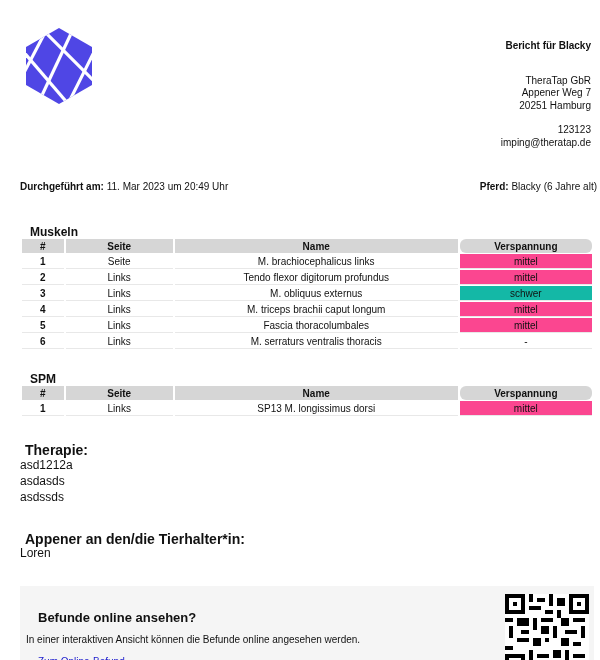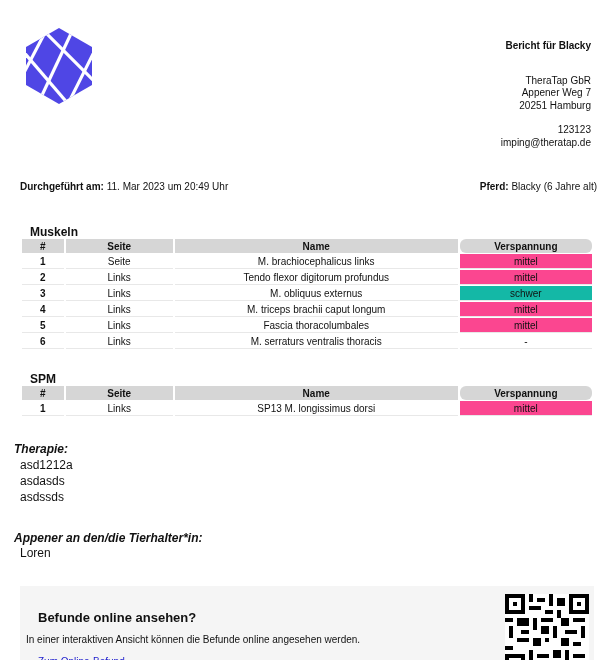--- a/index.html
+++ b/index.html
@@ -16,21 +16,21 @@
     h2 { position: absolute; left: 20px; margin: 10px; font-size: 12px; font-weight: bold; }
     table { position: absolute; left: 20px; width: 574px; border-collapse: separate; border-spacing: 2px 1px; font-size: 10px; }
     th { background: #d6d6d6; font-weight: bold; height: 14px; padding: 0; text-align: center; }
     td { height: 14px; padding: 0; text-align: center; border-bottom: 1px solid #e8e8e8; }
     .c-num { width: 42px; }
     .c-side { width: 108px; }
     .c-name { width: 285px; }
     .c-ver { width: 133px; border-radius: 6px; }
     .sev-mittel { background: #fb4690; }
     .sev-schwer { background: #14b8a6; }
-    .section-label { position: absolute; left: 14px; font-size: 12px; font-weight: bold; font-style: italic; }
+    .section-label { position: absolute; left: 25px; font-size: 14px; font-weight: bold; }
     .line { position: absolute; left: 20px; font-size: 12px; }
     .online-box { position: absolute; left: 20px; top: 586px; width: 574px; height: 80px; background: #f5f5f5; }
     .online-box .ob-title { position: absolute; left: 18px; top: 24px; font-size: 13px; font-weight: bold; }
     .online-box .ob-text { position: absolute; left: 6px; top: 48px; font-size: 10px; }
     .online-box .ob-link { position: absolute; left: 18px; top: 70px; font-size: 10px; color: #1a1acc; text-decoration: underline; cursor: pointer; }
     .qr { position: absolute; left: 485px; top: 8px; width: 84px; height: 80px; }
   </style>
 </head>
 <body>
 

